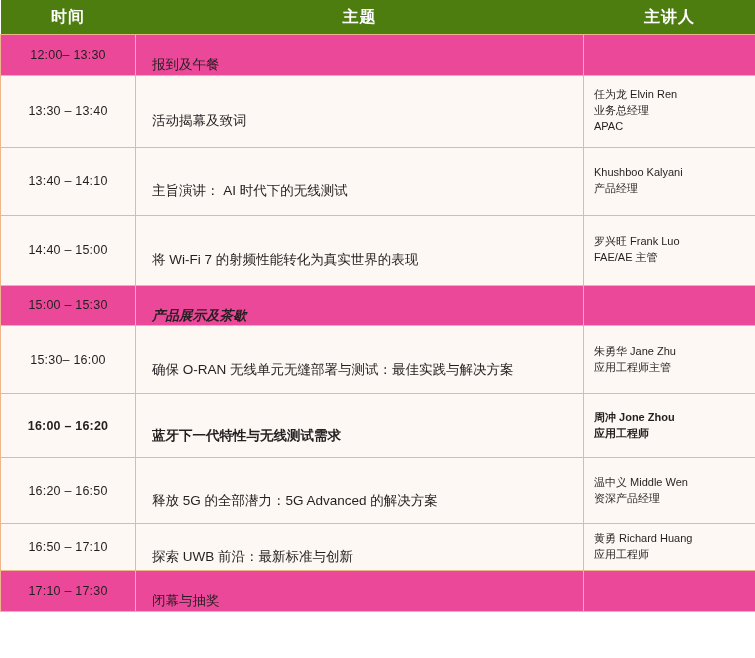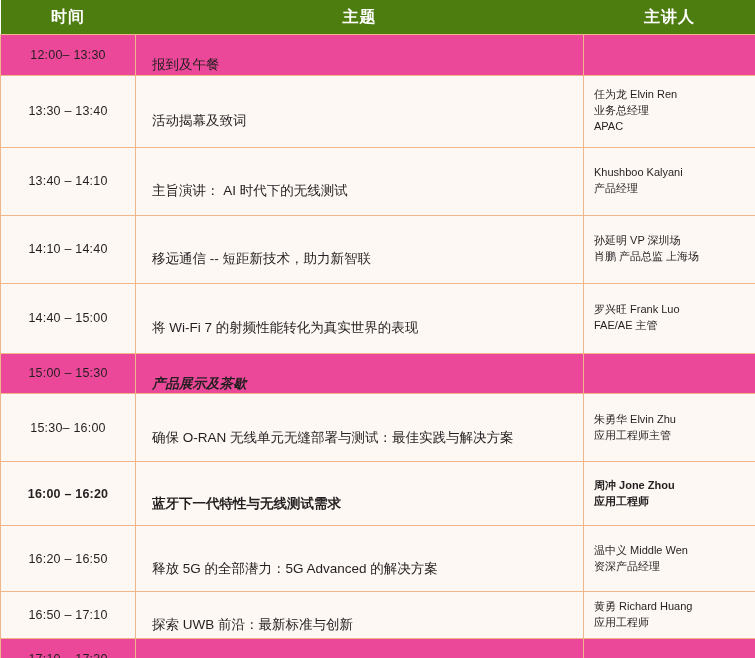--- a/index.html
+++ b/index.html
@@ -119,30 +119,20 @@
       <tr class="schedule-row" style="height: 68px;">
         <td class="cell-time">13:40 – 14:10</td>
         <td class="cell-topic">
           <span class="topic-text">主旨演讲： AI 时代下的无线测试</span>
         </td>
         <td class="cell-speaker">
           <span class="speaker-line">Khushboo Kalyani</span>
           <span class="speaker-line">产品经理</span>
         </td>
       </tr>
-      <tr class="schedule-row" style="height: 68px;">
-        <td class="cell-time">14:10 – 14:40</td>
-        <td class="cell-topic">
-          <span class="topic-text">移远通信 -- 短距新技术，助力新智联</span>
-        </td>
-        <td class="cell-speaker">
-          <span class="speaker-line">孙延明 VP  深圳场</span>
-          <span class="speaker-line">肖鹏 产品总监  上海场</span>
-        </td>
-      </tr>
       <tr class="schedule-row" style="height: 70px;">
         <td class="cell-time">14:40 – 15:00</td>
         <td class="cell-topic">
           <span class="topic-text">将 Wi-Fi 7 的射频性能转化为真实世界的表现</span>
         </td>
         <td class="cell-speaker">
           <span class="speaker-line">罗兴旺 Frank Luo</span>
           <span class="speaker-line">FAE/AE 主管</span>
         </td>
       </tr>
@@ -152,21 +142,21 @@
           <span class="topic-text">产品展示及茶歇</span>
         </td>
         <td class="cell-speaker"></td>
       </tr>
       <tr class="schedule-row" style="height: 68px;">
         <td class="cell-time">15:30– 16:00</td>
         <td class="cell-topic">
           <span class="topic-text">确保 O-RAN 无线单元无缝部署与测试：最佳实践与解决方案</span>
         </td>
         <td class="cell-speaker">
-          <span class="speaker-line">朱勇华 Elvin Zhu</span>
+          <span class="speaker-line">朱勇华 Jane Zhu</span>
           <span class="speaker-line">应用工程师主管</span>
         </td>
       </tr>
       <tr class="schedule-row" style="height: 64px; font-weight: bold;">
         <td class="cell-time">16:00 – 16:20</td>
         <td class="cell-topic">
           <span class="topic-text">蓝牙下一代特性与无线测试需求</span>
         </td>
         <td class="cell-speaker">
           <span class="speaker-line">周冲 Jone Zhou</span>

